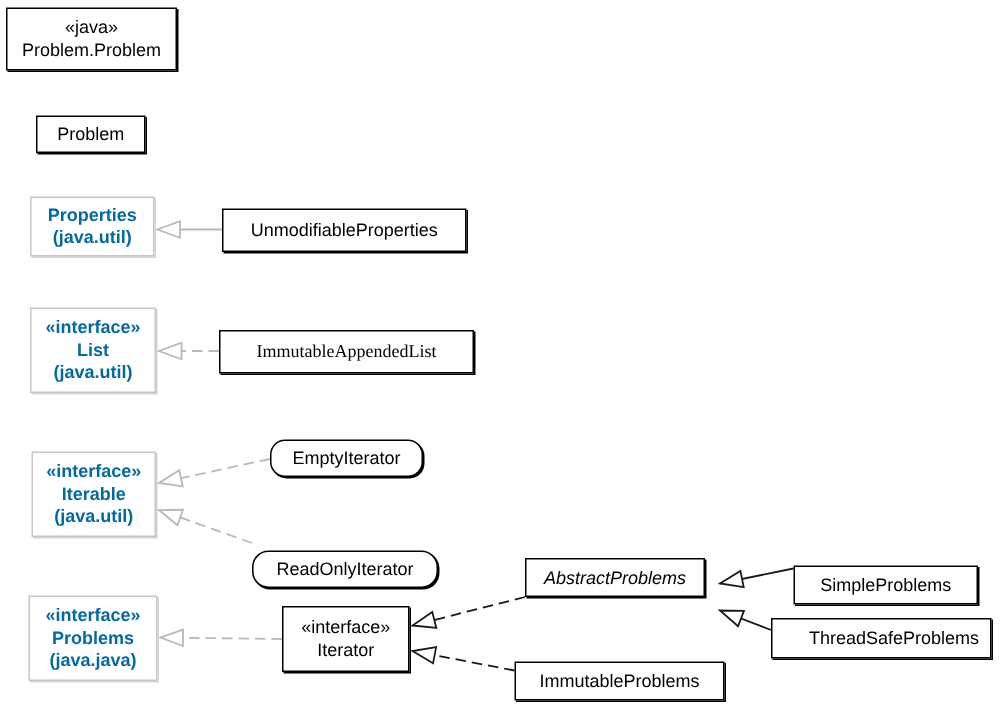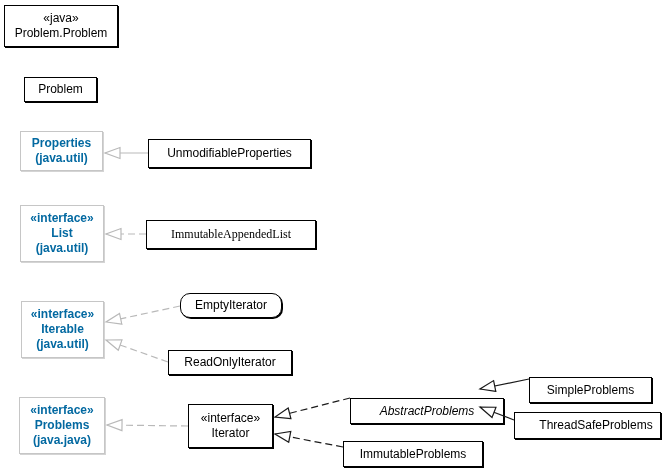--- a/index.html
+++ b/index.html
@@ -78,36 +78,36 @@
   <div class="node external" style="left:21px; top:301px; width:83px; height:57px;">
     <span class="cls-stereotype">«interface»</span>
     <span class="cls-name">Iterable</span>
     <span class="cls-package">(java.util)</span>
   </div>
 
   <div class="node" style="left:180px; top:293px; width:102px; height:25px;border-radius:10px;">
     <span class="cls-name">EmptyIterator</span>
   </div>
 
-  <div class="node" style="left:168px; top:350px; width:124px; height:25px;">
+  <div class="node" style="left:168px; top:367px; width:124px; height:25px;border-radius:11px;">
     <span class="cls-name">ReadOnlyIterator</span>
   </div>
 
   <div class="node external" style="left:19px; top:397px; width:86px; height:57px;">
     <span class="cls-stereotype">«interface»</span>
     <span class="cls-name">Problems</span>
     <span class="cls-package">(java.java)</span>
   </div>
 
   <div class="node" style="left:188px; top:404px; width:85px; height:44px;">
     <span class="cls-stereotype">«interface»</span>
     <span class="cls-name">Iterator</span>
   </div>
 
-  <div class="node abstract" style="left:350px; top:398px; width:154px; height:26px;">
+  <div class="node abstract" style="left:350px; top:372px; width:120px; height:26px;">
     <span class="cls-name">AbstractProblems</span>
   </div>
 
   <div class="node" style="left:529px; top:357px; width:123px; height:26px;margin-top:20px;">
     <span class="cls-name">SimpleProblems</span>
   </div>
 
   <div class="node" style="left:514px; top:412px; width:147px; height:27px;padding-left:17px;">
     <span class="cls-name">ThreadSafeProblems</span>
   </div>

